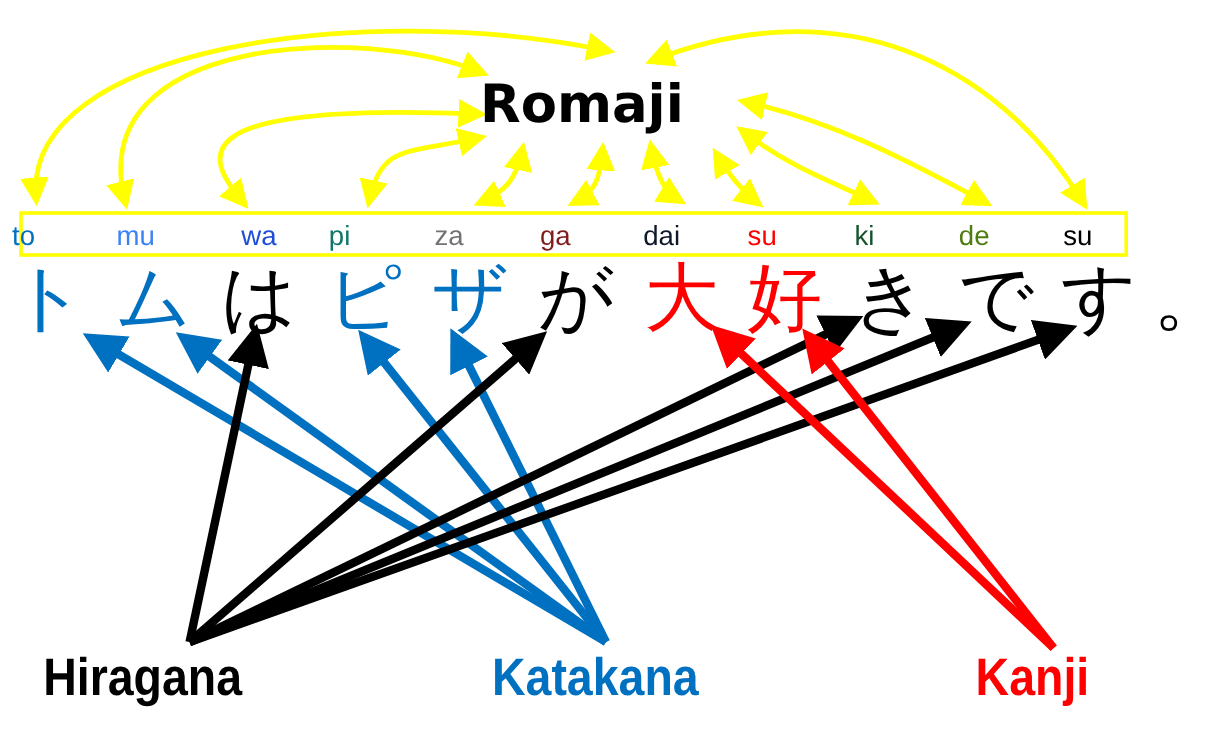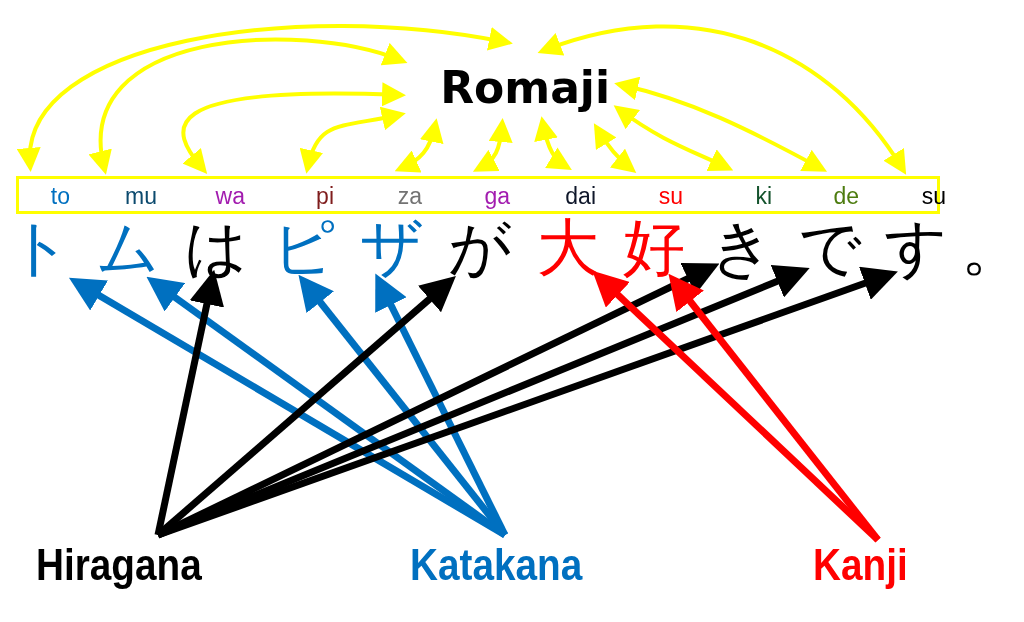--- a/index.html
+++ b/index.html
@@ -1,20 +1,20 @@
 <!DOCTYPE html>
 <html><head>
 <meta charset="utf-8">
 <style>
   html, body { margin:0; padding:0; background:#ffffff; }
   body { width:1024px; height:622px; position:relative; overflow:hidden; font-family:"Liberation Sans", sans-serif; }
   svg.arrows { position:absolute; left:0; top:0; width:1024px; height:622px; }
-  .romaji-title { position:absolute; left:400px; top:62px; width:210px; text-align:right; font-family:"DejaVu Sans", sans-serif; font-weight:bold; font-size:44px; color:#000; }
+  .romaji-title { position:absolute; left:400px; top:62px; width:210px; text-align:left; font-family:"DejaVu Sans", sans-serif; font-weight:bold; font-size:44px; color:#000; }
   .romaji-box { position:absolute; left:16px; top:176px; width:924px; height:38px; border:3px solid #ffff00; box-sizing:border-box; }
-  .rom { position:absolute; top:183px; font-size:23px; width:60px; text-align:right; font-family:"Liberation Sans", sans-serif; }
+  .rom { position:absolute; top:183px; font-size:23px; width:60px; text-align:left; font-family:"Liberation Sans", sans-serif; }
   .kana { position:absolute; top:208px; font-size:62px; width:80px; text-align:center; font-family:"DejaVu Sans", sans-serif; font-weight:300; line-height:80px; }
   .label { position:absolute; top:540px; font-size:44px; font-weight:bold; font-family:"Liberation Sans", sans-serif; transform:scaleX(0.88); transform-origin:left top; }
 </style>
 </head>
 <body>
 
 <svg class="arrows" viewBox="0 0 1024 622">
   <defs>
     <marker id="ay" markerWidth="6" markerHeight="6" refX="4" refY="3" orient="auto-start-reverse" markerUnits="strokeWidth">
       <path d="M0,0 L6,3 L0,6 z" fill="#ffff00"></path>
@@ -62,25 +62,25 @@
   <g stroke="#ff0000" stroke-width="7" fill="none">
     <line x1="878" y1="540" x2="600" y2="278" marker-end="url(#ar)"></line>
     <line x1="878" y1="540" x2="675" y2="282" marker-end="url(#ar)"></line>
   </g>
 </svg>
 
 <div class="romaji-title">Romaji</div>
 <div class="romaji-box"></div>
 
 <div class="rom" style="left:10px;color:#0070c0">to</div>
-<div class="rom" style="left:97px;color:#0c4a6e">mu</div>
-<div class="rom" style="left:185px;color:#a21caf">wa</div>
-<div class="rom" style="left:274px;color:#7f1d1d">pi</div>
+<div class="rom" style="left:97px;color:#3b82f6">mu</div>
+<div class="rom" style="left:201px;color:#1d4ed8">wa</div>
+<div class="rom" style="left:274px;color:#0f766e">pi</div>
 <div class="rom" style="left:362px;color:#737373">za</div>
-<div class="rom" style="left:450px;color:#a21caf">ga</div>
+<div class="rom" style="left:450px;color:#7f1d1d">ga</div>
 <div class="rom" style="left:536px;color:#0f172a">dai</div>
 <div class="rom" style="left:623px;color:#ff0000">su</div>
 <div class="rom" style="left:712px;color:#14532d">ki</div>
 <div class="rom" style="left:799px;color:#4d7c0f">de</div>
 <div class="rom" style="left:886px;color:#000">su</div>
 
 <div class="kana" style="left:0px;color:#0070c0">ト</div>
 <div class="kana" style="left:88px;color:#0070c0">ム</div>
 <div class="kana" style="left:176px;color:#000">は</div>
 <div class="kana" style="left:264px;color:#0070c0">ピ</div>

